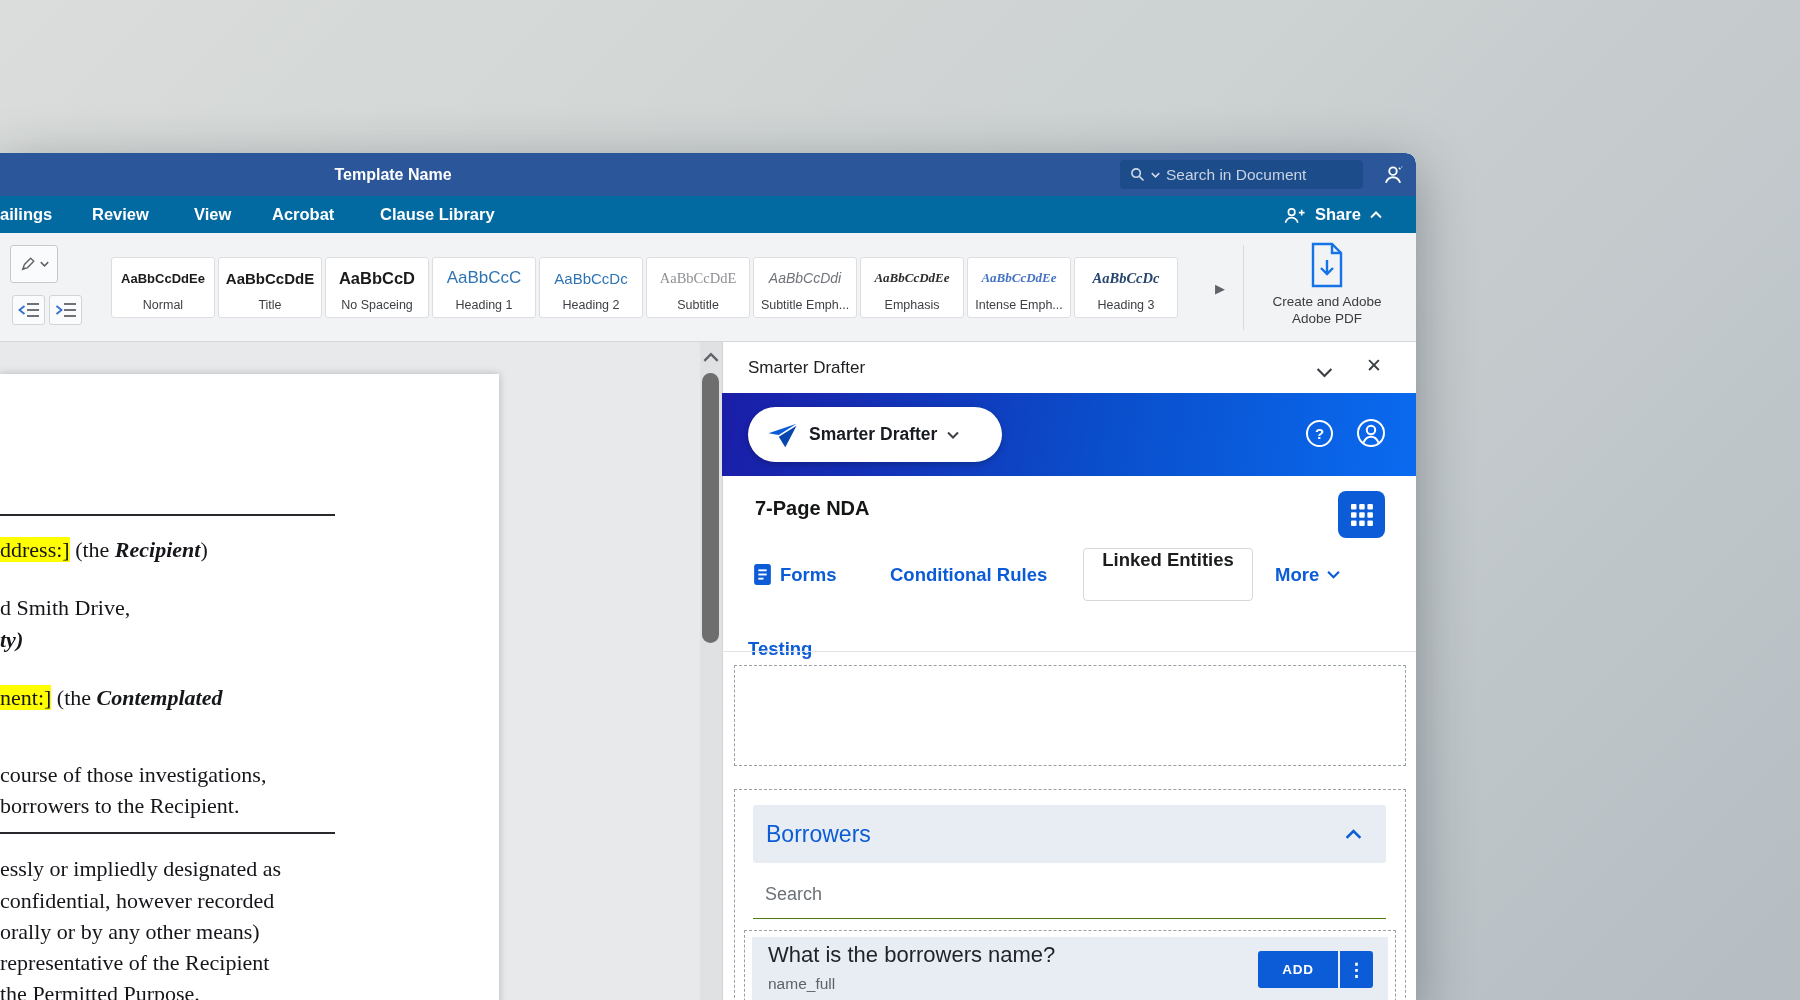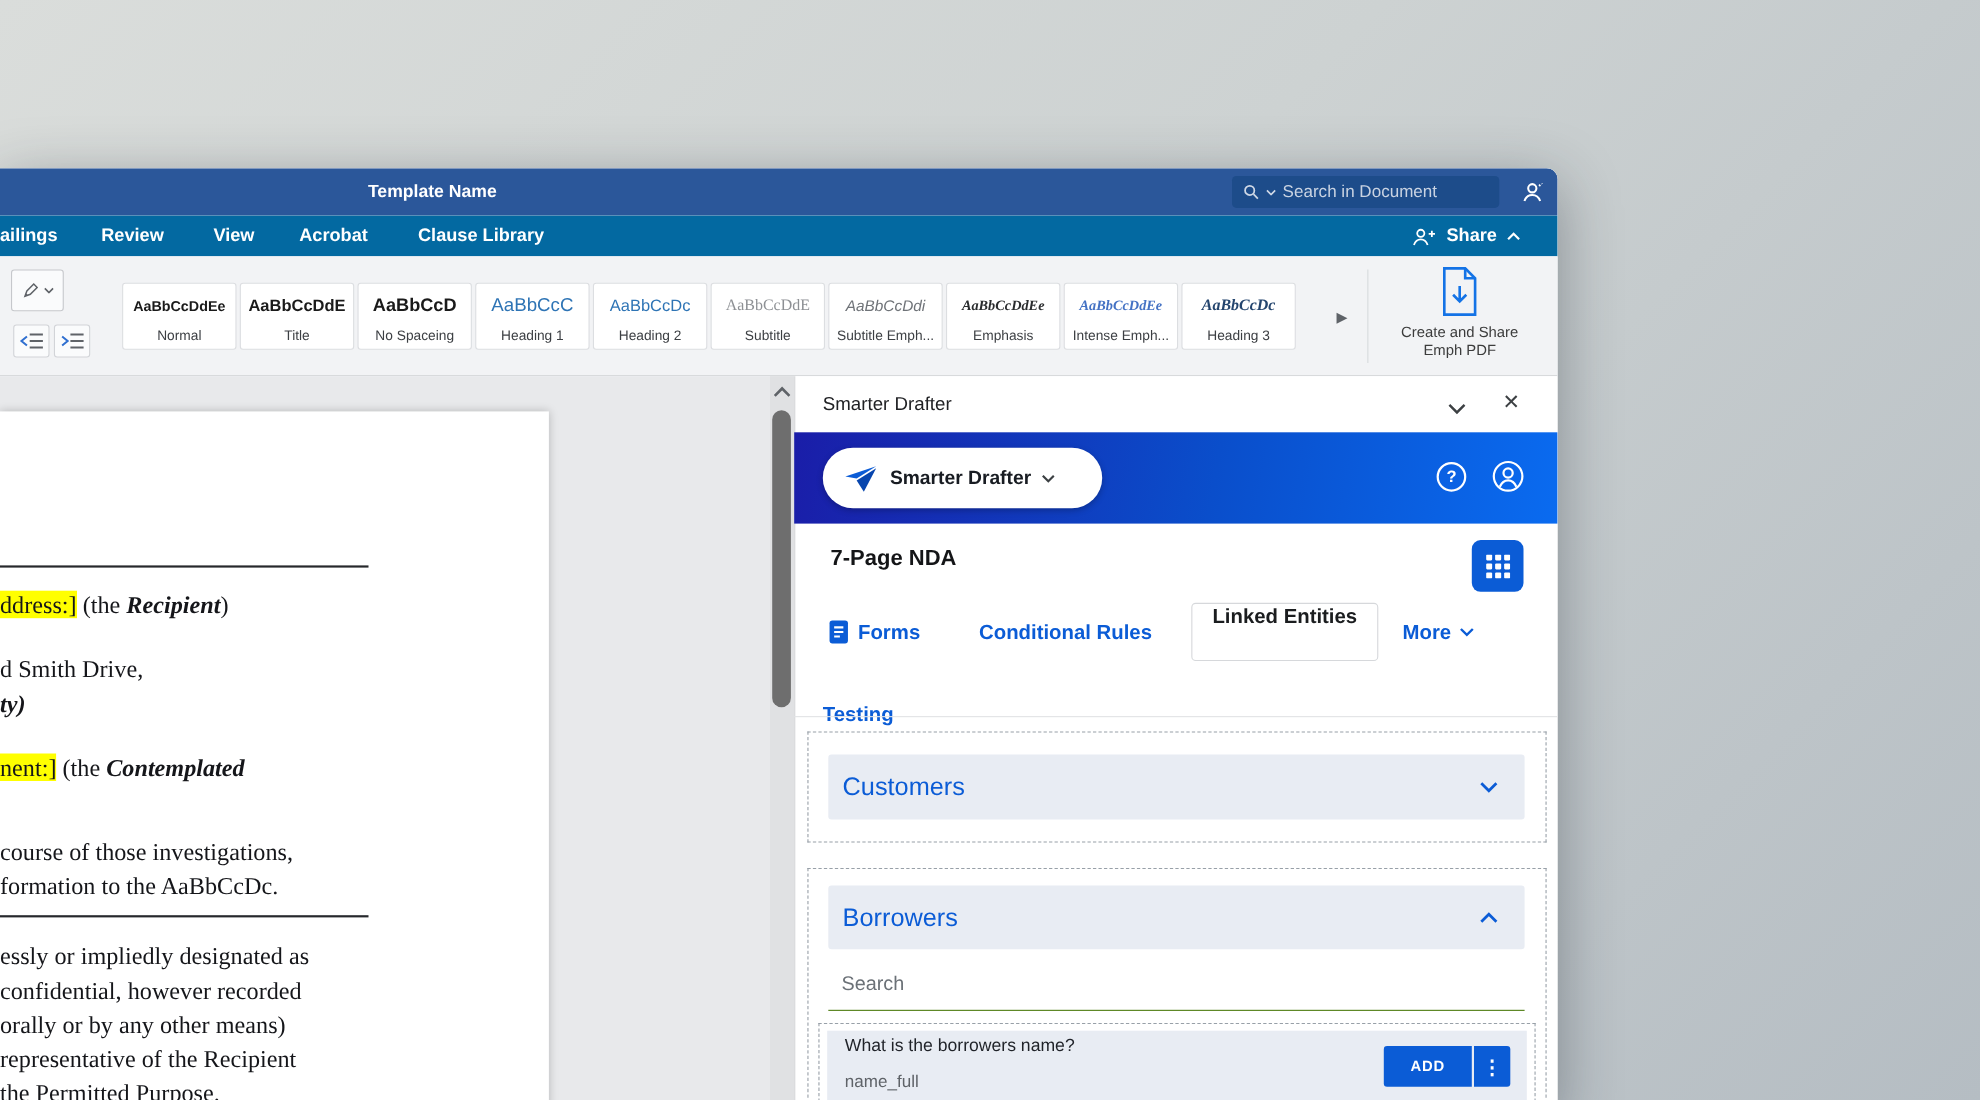--- a/index.html
+++ b/index.html
@@ -107,21 +107,21 @@
   .secbar { position:absolute; background:#e8ecf3; border-radius:3px; display:flex; align-items:center;
             justify-content:space-between; padding:0 24px 0 13px; cursor:pointer; }
   .sectitle { font-size:23px; color:#0b5cd6; font-weight:500; }
   .secchev { color:#0b5cd6; display:flex; }
   .searchwrap { position:absolute; left:753px; top:718px; width:633px; height:48px; }
   .searchwrap input { width:100%; height:100%; border:none; border-bottom:1px solid #4d7c0f;
                       background:transparent; outline:none; font-size:18px; color:#3c4043;
                       padding:0 12px; font-family:"Liberation Sans",sans-serif; }
   .searchwrap input::placeholder { color:#6b7177; }
   .qbar { position:absolute; left:752px; top:784px; width:636px; height:82px; background:#e8ecf3; }
-  .qtext { position:absolute; left:768px; top:789px; font-size:16px; color:#1f2228; }
+  .qtext { position:absolute; left:768px; top:789px; font-size:22px; color:#1f2228; }
   .qfield { position:absolute; left:768px; top:822px; font-size:15.5px; color:#5f6368; }
   .add-btn { position:absolute; left:1258px; top:798px; width:80px; height:37px; background:#0b5cd6;
              color:#fff; font-size:13.5px; font-weight:700; letter-spacing:.8px; border:none;
              border-radius:3px 0 0 3px; display:flex; align-items:center; justify-content:center; cursor:pointer; }
   .dots-btn { position:absolute; left:1340px; top:798px; width:33px; height:37px; background:#0b5cd6;
               color:#fff; font-size:18px; font-weight:700; border-radius:0 3px 3px 0;
               display:flex; align-items:center; justify-content:center; cursor:pointer; }
   .up { transform:rotate(180deg); }
 </style>
 </head>
@@ -243,33 +243,33 @@
         <span>▶</span>
       </div>
 
       <div class="rib-divider"></div>
       <div class="adobe">
         <svg width="40" height="46" viewBox="0 0 40 46">
           <path d="M6 2 h19 l9 9 v33 h-28 z" fill="none" stroke="#1473e6" stroke-width="2.4"></path>
           <path d="M25 2 v9 h9" fill="none" stroke="#1473e6" stroke-width="2.4"></path>
           <path d="M20 18 v13 M14 26 l6 6 6-6" stroke="#1473e6" stroke-width="2.4" fill="none"></path>
         </svg>
-        <div class="alabel">Create and Share Emph PDF</div>
+        <div class="alabel">Create and Adobe Adobe PDF</div>
       </div>
     </div>
 
     <div class="docarea"></div>
     <div class="page">
       <div class="rule" style="top:140px"></div>
       <div class="dline" style="top:163px"><span class="hl">ddress:]</span><span> (the </span><span class="bi">Recipient</span><span>)</span></div>
       <div class="dline" style="top:221px"><span>d Smith Drive,</span></div>
       <div class="dline" style="top:253px"><span class="bi">ty)</span></div>
       <div class="dline" style="top:311px"><span class="hl">nent:]</span><span> (the </span><span class="bi">Contemplated</span></div>
       <div class="dline" style="top:388px"><span>course of those investigations,</span></div>
-      <div class="dline" style="top:419px"><span>formation to the AaBbCcDc.</span></div>
+      <div class="dline" style="top:419px"><span>borrowers to the Recipient.</span></div>
       <div class="rule" style="top:458px"></div>
       <div class="dline" style="top:482px"><span>essly or impliedly designated as</span></div>
       <div class="dline" style="top:514px"><span>confidential, however recorded</span></div>
       <div class="dline" style="top:545px"><span>orally or by any other means)</span></div>
       <div class="dline" style="top:576px"><span>representative of the Recipient</span></div>
       <div class="dline" style="top:607px"><span>the Permitted Purpose.</span></div>
     </div>
     <div class="scroll-track"></div>
     <div class="scroll-up">
       <svg width="16" height="11" viewBox="0 0 12 8">
@@ -346,28 +346,20 @@
       <svg width="13" height="9" viewBox="0 0 12 8">
         <path d="M1 1.5 L6 6.5 L11 1.5" fill="none" stroke="#0b5cd6" stroke-width="2"></path>
       </svg>
     </div>
     <div class="tab" style="left:748px; top:476px; height:40px">
       <span>Testing</span>
     </div>
     <div class="tabs-line"></div>
 
     <div class="dashed" style="left:734px; top:512px; width:672px; height:101px"></div>
-    <div class="secbar" style="left:753px; top:533px; width:633px; height:59px">
-      <span class="sectitle">Customers</span>
-      <span class="secchev">
-        <svg width="17" height="11" viewBox="0 0 12 8">
-            <path d="M1 1.5 L6 6.5 L11 1.5" fill="none" stroke="#0b5cd6" stroke-width="1.8"></path>
-          </svg>
-      </span>
-    </div>
 
     <div class="dashed" style="left:734px; top:636px; width:672px; height:234px"></div>
     <div class="secbar" style="left:753px; top:652px; width:633px; height:58px">
       <span class="sectitle">Borrowers</span>
       <span class="secchev up">
         <svg width="17" height="11" viewBox="0 0 12 8">
             <path d="M1 1.5 L6 6.5 L11 1.5" fill="none" stroke="#0b5cd6" stroke-width="1.8"></path>
           </svg>
       </span>
     </div>

